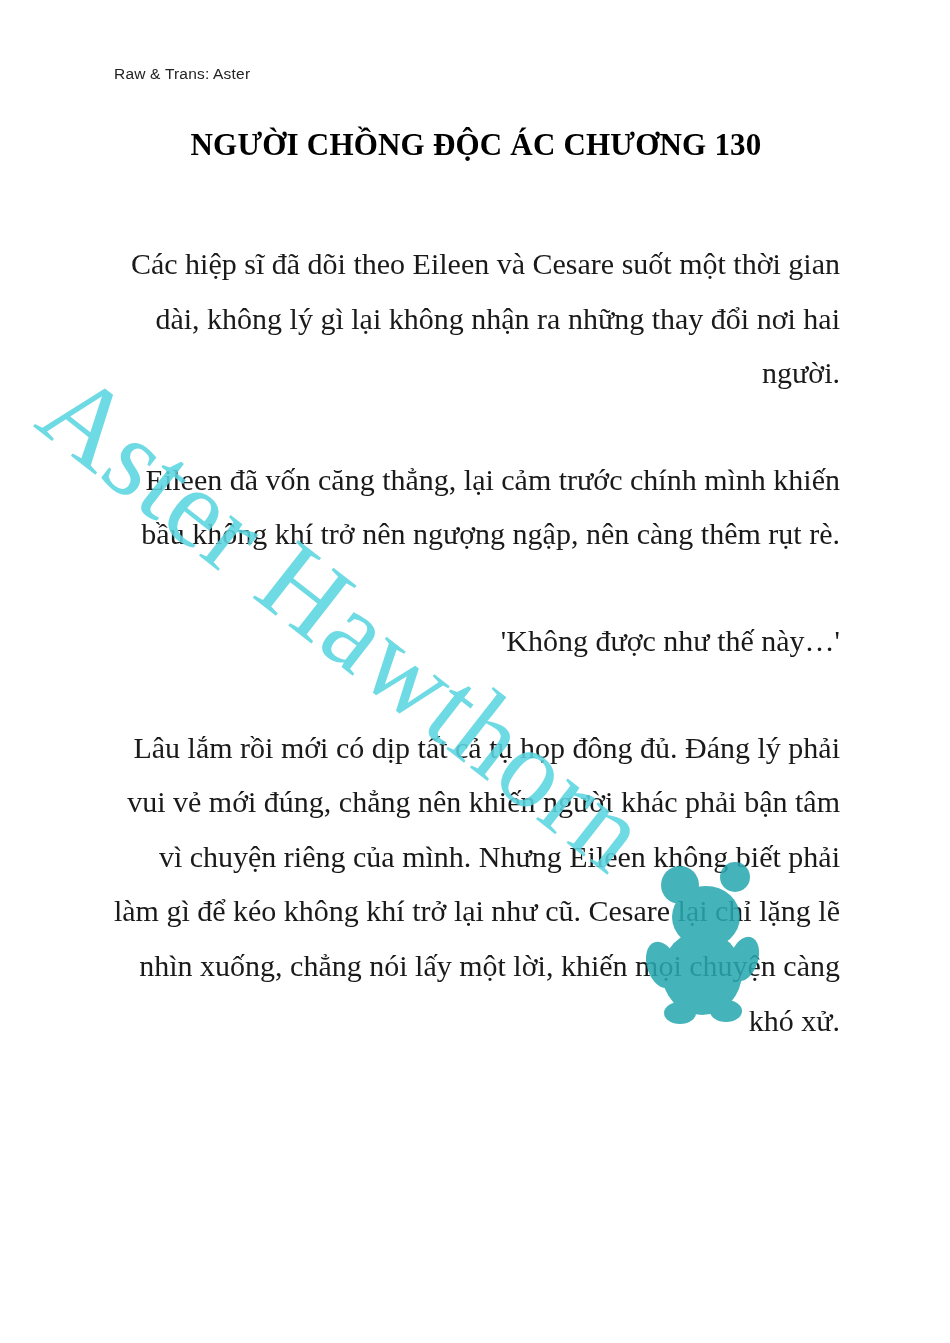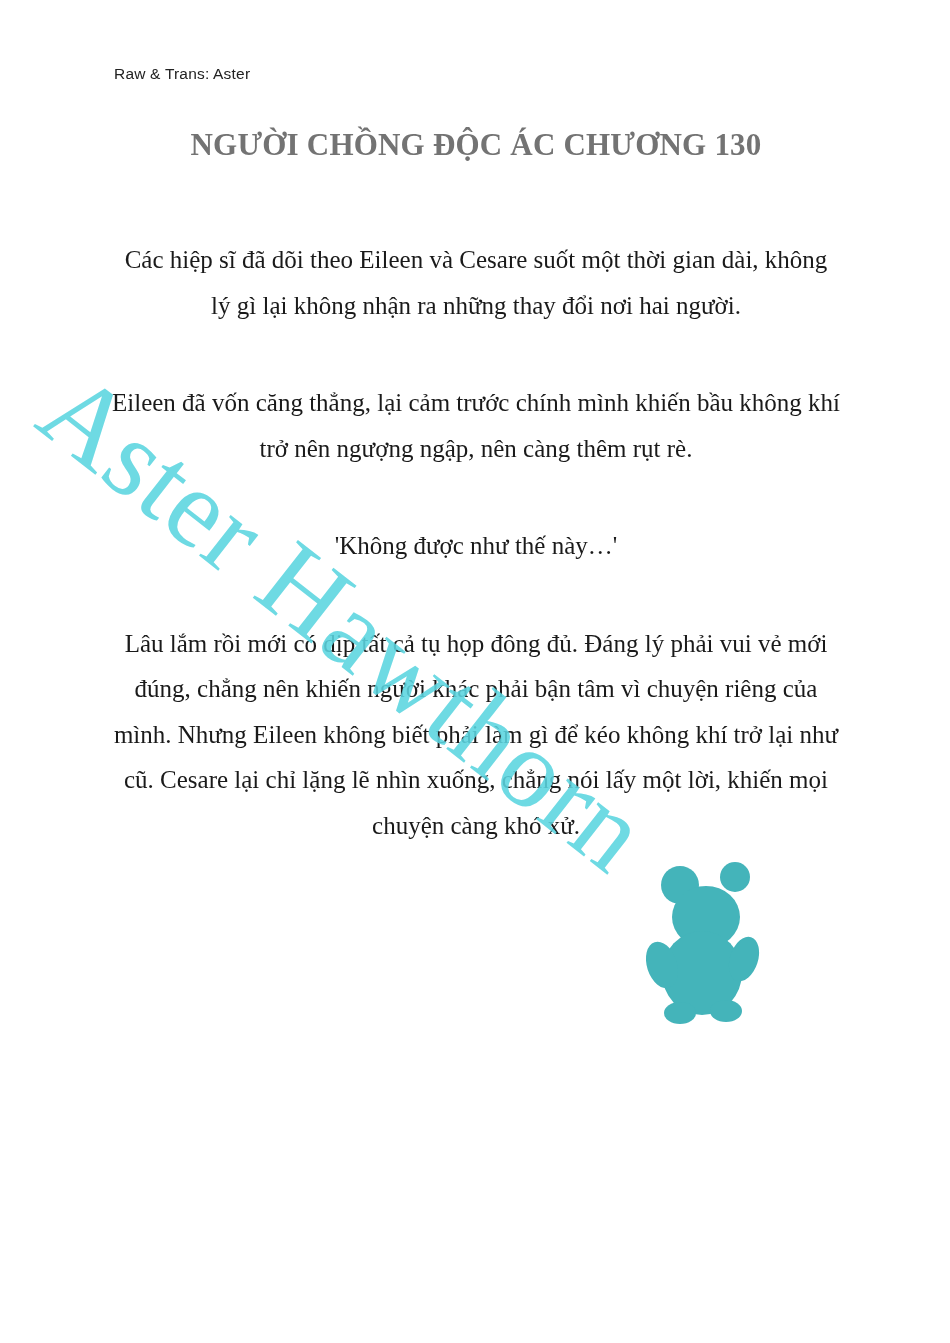--- a/index.html
+++ b/index.html
@@ -28,34 +28,34 @@
     color: #222222;
     letter-spacing: 0.2px;
     margin: 0 0 0 2px;
     padding-top: 10px;
   }
   .doc-title {
     text-align: center;
     font-family: "Liberation Serif", serif;
     font-weight: bold;
     font-size: 31px;
-    color: #737373;
+    color: #000000;
     margin: 44px 0 0 0;
     letter-spacing: 0.2px;
   }
   .body-text {
     margin-top: 74px;
   }
   .para {
     font-family: "Liberation Serif", serif;
-    font-size: 25px;
+    font-size: 30px;
     line-height: 1.82;
     color: #1a1a1a;
     margin: 0 0 52px 0;
-    text-align: center;
+    text-align: right;
   }
   .para:last-child {
     margin-bottom: 0;
   }
   
   .watermark {
     position: absolute;
     left: 0;
     top: 0;
     width: 950px;

